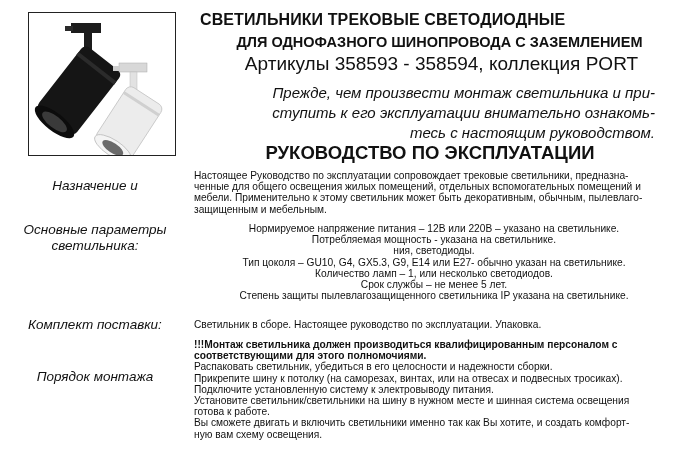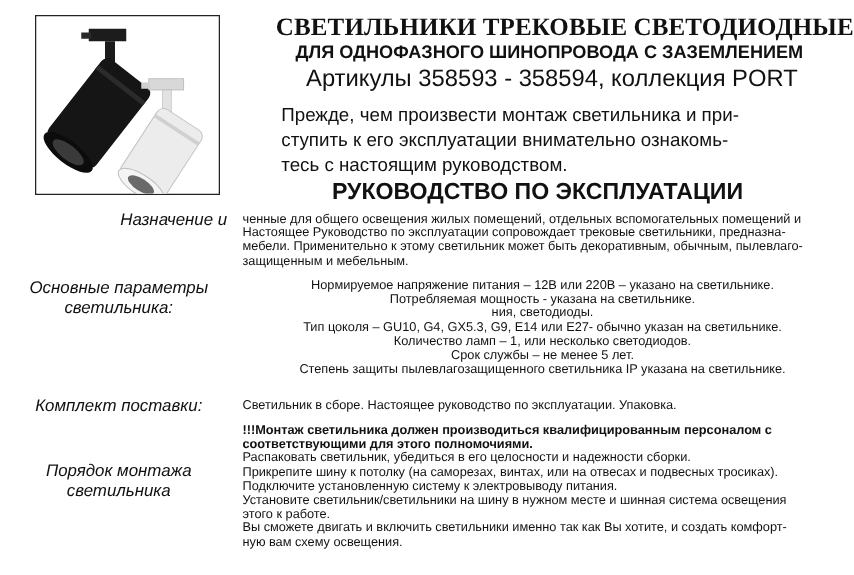--- a/index.html
+++ b/index.html
@@ -1,28 +1,28 @@
 <!DOCTYPE html>
 <html><head>
   <meta charset="utf-8">
   <style>
     html, body { margin:0; padding:0; background:#fff; }
     body { width:683px; height:460px; position:relative; overflow:hidden;
            font-family:"Liberation Sans", sans-serif; color:#111; }
     .photo { position:absolute; left:28px; top:12px; width:148px; height:144px;
              border:1.5px solid #222; box-sizing:border-box; background:#fff; overflow:hidden; }
-    .title1 { position:absolute; left:200px; width:483px; top:11px; text-align:right;
-              font-weight:bold; font-size:20px; letter-spacing:0.1px;font-family:Liberation Serif, serif; }
+    .title1 { position:absolute; left:200px; width:483px; top:11px; text-align:left;
+              font-weight:bold; font-size:16px; letter-spacing:0.1px; }
     .title2 { position:absolute; left:196px; width:487px; top:34px; text-align:center;
               font-weight:bold; font-size:14.5px; }
     .title3 { position:absolute; left:200px; width:483px; top:53px; text-align:center;
               font-size:19px; }
     .title3 b { font-weight:normal; }
-    .intro { position:absolute; left:225px; width:430px; top:83px; text-align:left;
-             font-size:15px; line-height:20px; }
+    .intro { position:absolute; left:225px; width:430px; top:83px; text-align:right;
+             font-style:italic; font-size:15px; line-height:20px; }
     .manual { position:absolute; left:200px; width:460px; top:142px; text-align:center;
               font-weight:bold; font-size:18.5px; }
     .label { position:absolute; left:0; width:190px; text-align:center; font-style:italic;
              font-size:13.5px; line-height:16px; }
     .body { position:absolute; left:194px; width:480px; font-size:10.2px; line-height:11.2px; }
     .body p { margin:0; }
     .body .bold { font-weight:bold; }
   </style>
 </head>
 <body>
@@ -63,26 +63,26 @@
 </div>
 
 <div class="intro">
   <div>Прежде, чем произвести монтаж светильника и при-</div>
   <div>ступить к его эксплуатации внимательно ознакомь-</div>
   <div>тесь с настоящим руководством.</div>
 </div>
 
 <div class="manual">РУКОВОДСТВО ПО ЭКСПЛУАТАЦИИ</div>
 
-<div class="label" style="top:168px;padding-left:44px;">
+<div class="label" style="top:178px;">
   <div>Назначение и</div>
 </div>
 <div class="body" style="top:170px;">
+  <p>Настоящее Руководство по эксплуатации сопровождает трековые светильники, предназна-</p>
   <p>ченные для общего освещения жилых помещений, отдельных вспомогательных помещений и</p>
-  <p>Настоящее Руководство по эксплуатации сопровождает трековые светильники, предназна-</p>
   <p>мебели. Применительно к этому светильник может быть декоративным, обычным, пылевлаго-</p>
   <p>защищенным и мебельным.</p>
 </div>
 
 <div class="label" style="top:222px;">
   <div>Основные параметры</div>
   <div>светильника:</div>
 </div>
 <div class="body" style="top:223px;text-align:center;">
   <p>Нормируемое напряжение питания – 12В или 220В – указано на светильнике.</p>
@@ -96,25 +96,24 @@
 
 <div class="label" style="top:317px;">
   <div>Комплект поставки:</div>
 </div>
 <div class="body" style="top:319px;">
   <p>Светильник в сборе. Настоящее руководство по эксплуатации. Упаковка.</p>
 </div>
 
 <div class="label" style="top:337px;margin-top:32px;">
   <div>Порядок монтажа</div>
-  <div>светильника</div>
 </div>
 <div class="body" style="top:339px;">
   <p class="bold">!!!Монтаж светильника должен производиться квалифицированным персоналом с</p>
   <p class="bold">соответствующими для этого полномочиями.</p>
   <p>Распаковать светильник, убедиться в его целосности и надежности сборки.</p>
   <p>Прикрепите шину к потолку (на саморезах, винтах, или на отвесах и подвесных тросиках).</p>
   <p>Подключите установленную систему к электровыводу питания.</p>
   <p>Установите светильник/светильники на шину в нужном месте и шинная система освещения</p>
-  <p>этого к работе.</p>
+  <p>готова к работе.</p>
   <p>Вы сможете двигать и включить светильники именно так как Вы хотите, и создать комфорт-</p>
   <p>ную вам схему освещения.</p>
 </div>
 
 </body></html>

